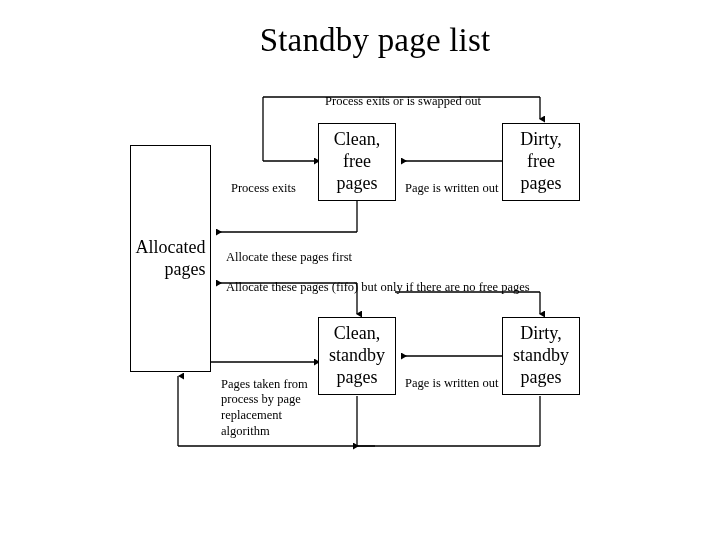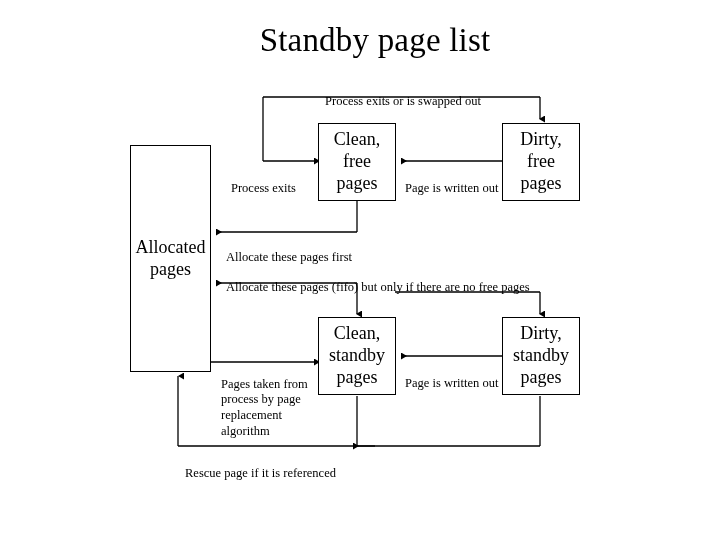--- a/index.html
+++ b/index.html
@@ -136,21 +136,21 @@
         <path d="M525,446 L163,446"></path>
         <path d="M360,446 L338,446" marker-end="url(#arrL)"></path>
         <path d="M163,446 L163,376" marker-end="url(#arrU)"></path>
 
         <path d="M380,292 L525,292"></path>
         <path d="M380,292 L380,292"></path>
         <path d="M525,292 L525,314" marker-end="url(#arrD)"></path>
       </g>
     </svg>
 
-    <div class="node" style="left:115px; top:145px; width:81px; height:227px;">
+    <div class="node" style="left:115px; top:145px; width:81px; height:227px;text-align:right;">
       <span>Allocated
 pages</span>
     </div>
 
     <div class="node" style="left:303px; top:123px; width:78px; height:78px;">
       <span>Clean,
 free
 pages</span>
     </div>
 
@@ -196,20 +196,17 @@
       <span>Pages taken from
 process by page
 replacement
 algorithm</span>
     </div>
 
     <div class="edge-label" style="left:390px; top:360px;">
       <span>Page is written out</span>
     </div>
 
-    <div class="edge-label" style="left:170px; top:450px;">
-      <span>Rescue page if it is referenced</span>
-    </div>
 
   </div>
 
 
 </div>
 
 </body></html>

